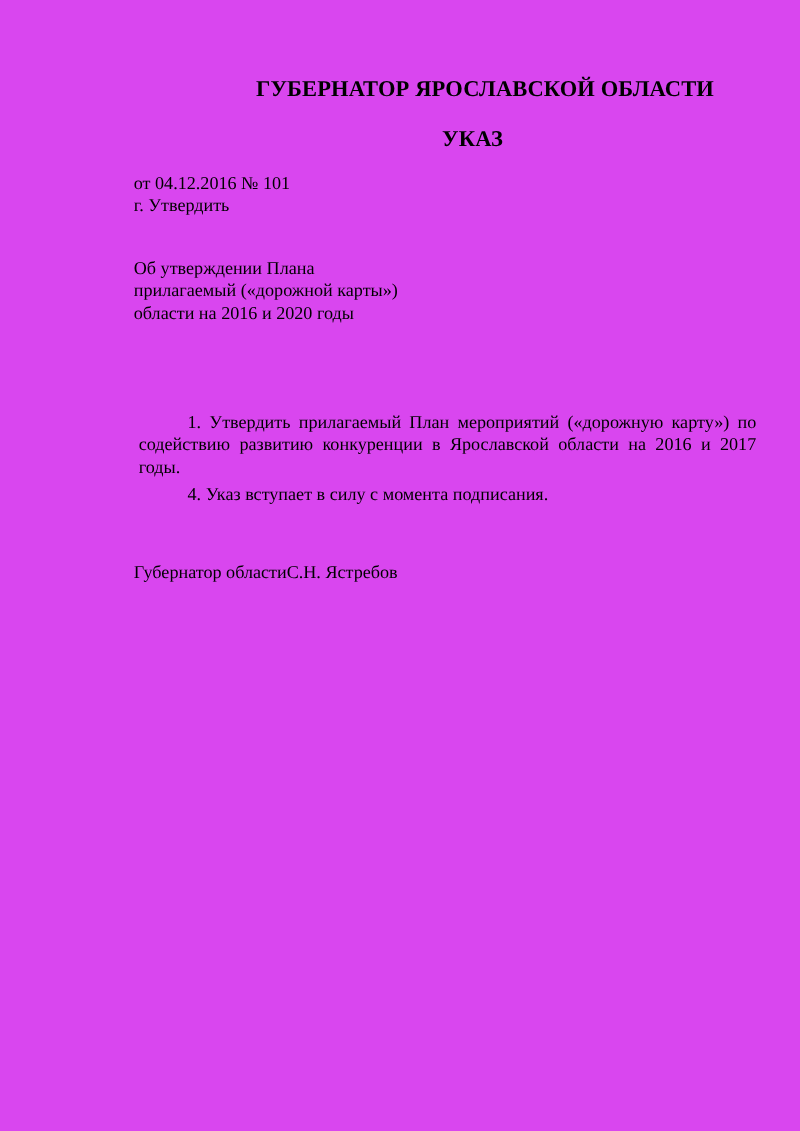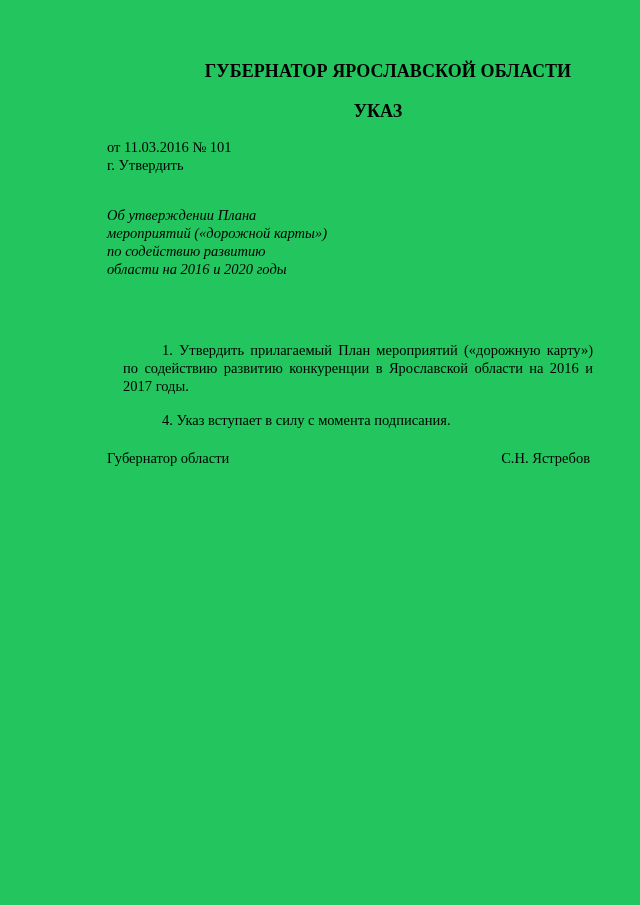--- a/index.html
+++ b/index.html
@@ -13,21 +13,21 @@
       position: relative;
       overflow: hidden;
       font-family: "Liberation Serif", "DejaVu Serif", serif;
       color: #000000;
     }
     .page {
       position: absolute;
       left: 0; top: 0;
       width: 640px;
       height: 905px;
-      background: #22c55e;
+      background: #d946ef;
     }
     .heading {
       position: absolute;
       left: 0;
       width: 640px;
       font-weight: bold;
       font-size: 18px;
       line-height: 20px;
       text-align: center;
       letter-spacing: 0.1px;
@@ -50,62 +50,60 @@
       line-height: 18px;
     }
     .title-block {
       position: absolute;
       left: 107px;
       top: 206px;
       font-size: 14.5px;
       line-height: 18px;
       width: 260px;
     }
-    .title-block div { white-space: nowrap; font-style: italic; }
+    .title-block div { white-space: nowrap; }
     .body-text {
       position: absolute;
       left: 107px;
       top: 325px;
       width: 502px;
       font-size: 14.5px;
       line-height: 18px;
     }
     .para {
       text-align: justify;
       text-indent: 39px;
-      margin: 16px;
+      margin: 4px;
     }
     .signature {
       position: absolute;
       left: 107px;
       top: 449px;
       width: 483px;
       font-size: 14.5px;
       line-height: 18px;
       display: flex;
-      justify-content: space-between;
     }
   </style>
 </head>
 <body>
 
 <div class="page">
 
   <div class="heading h1">ГУБЕРНАТОР ЯРОСЛАВСКОЙ ОБЛАСТИ</div>
   <div class="heading h2">УКАЗ</div>
 
   <div class="meta">
-    <div>от 11.03.2016 № 101</div>
+    <div>от 04.12.2016 № 101</div>
     <div>г. Утвердить</div>
   </div>
 
   <div class="title-block">
     <div>Об утверждении Плана</div>
-    <div>мероприятий («дорожной карты»)</div>
-    <div>по содействию развитию</div>
+    <div>прилагаемый («дорожной карты»)</div>
     <div>области на 2016 и 2020 годы</div>
   </div>
 
   <div class="body-text">
     <p class="para">1. Утвердить прилагаемый План мероприятий («дорожную карту») по содействию развитию конкуренции в Ярославской области на 2016 и 2017 годы.</p>
     <p class="para">4. Указ вступает в силу с момента подписания.</p>
   </div>
 
   <div class="signature">
     <span>Губернатор области</span>

